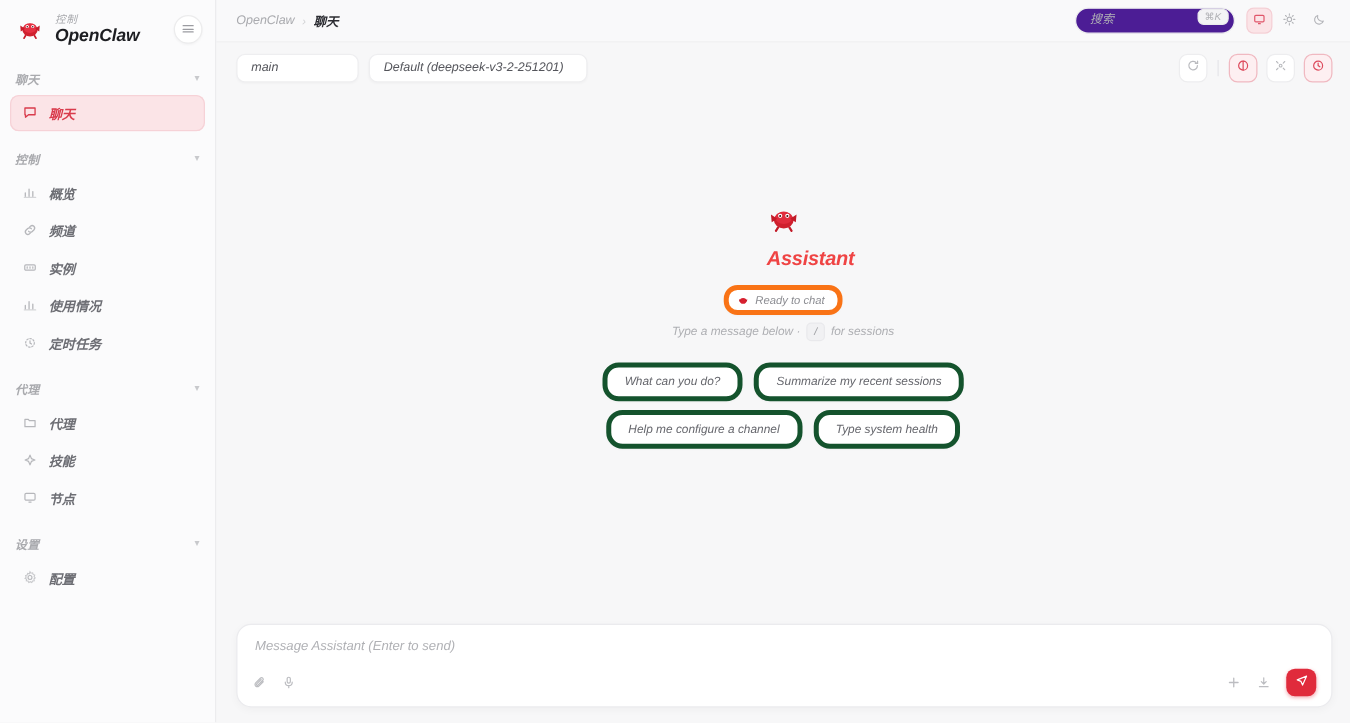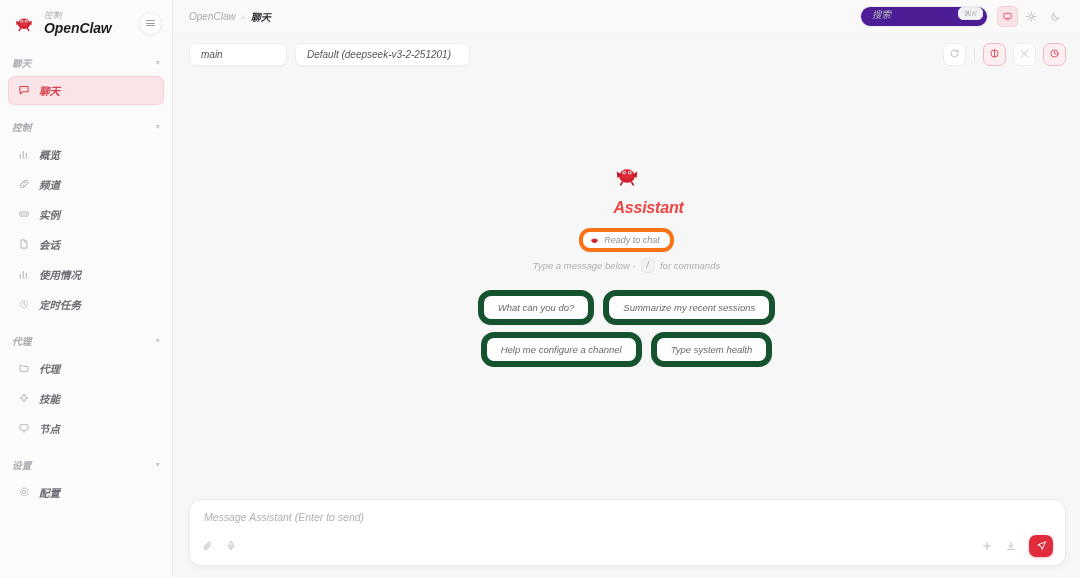--- a/index.html
+++ b/index.html
@@ -172,21 +172,21 @@
     margin-top: 6px; font-size: 9.5px; color: #aeafb3;
     display: flex; align-items: center; gap: 5px;
   }
   .hint .slash {
     background: #f1f1f3; border: 1px solid #e9e9ec; border-radius: 4px;
     padding: 0px 5px; font-size: 8.5px; color: #9a9b9f; line-height: 13px;
   }
   .chips { margin-top: 17px; display: flex; flex-direction: column; align-items: center; gap: 7px; }
   .chip-row { display: flex; gap: 9px; justify-content: center; }
   .chip {
-    background: #fff; border: 6px solid #14532d; border-radius: 13px;
+    background: #fff; border: 4px solid #14532d; border-radius: 13px;
     padding: 6px 14px; font-size: 9.5px; color: #66676d;
     cursor: pointer; box-shadow: 0 1px 2px rgba(0,0,0,.025);
     white-space: nowrap;
   }
 
   
   .composer-wrap { padding: 0 14px 12px 16px; }
   .composer {
     background: #fff; border: 1px solid #ebebee; border-radius: 12px;
     box-shadow: 0 2px 7px rgba(0,0,0,.035);
@@ -283,29 +283,20 @@
         <span class="ic">
           <svg viewBox="0 0 16 16" width="12" height="12" fill="none" stroke="currentColor" stroke-width="1.3">
             <rect x="2.4" y="5.2" width="11.2" height="5.6" rx="1.2"></rect>
             <path d="M5 7.2v1.6M8 7.2v1.6M11 7.2v1.6" stroke-linecap="round"></path>
           </svg>
         </span>
         <span>实例</span>
       </div>
       <div class="sb-item">
         <span class="ic">
-          <svg viewBox="0 0 16 16" width="12" height="12" fill="none" stroke="currentColor" stroke-width="1.3" stroke-linejoin="round">
-            <path d="M4 2.6h5l3 3v7.8H4z"></path>
-              <path d="M9 2.6v3h3"></path>
-          </svg>
-        </span>
-        <span>会话</span>
-      </div>
-      <div class="sb-item">
-        <span class="ic">
           <svg viewBox="0 0 16 16" width="12" height="12" stroke="currentColor" stroke-width="1.4" stroke-linecap="round">
             <path d="M3 12V8.5M7 12V4.5M11 12V7"></path>
               <path d="M2 13.2h12" opacity=".55"></path>
           </svg>
         </span>
         <span>使用情况</span>
       </div>
       <div class="sb-item">
         <span class="ic">
           <svg viewBox="0 0 16 16" width="12" height="12" fill="none" stroke="currentColor" stroke-width="1.3" stroke-linecap="round">
@@ -476,21 +467,21 @@
             <path d="M3.2 8.6 L8 12 L3.8 14.6 Z" fill="#c21b28"></path>
             <path d="M20.8 8.6 L16 12 L20.2 14.6 Z" fill="#c21b28"></path>
           </svg>
         </span>
         <span>Ready to chat</span>
       </div>
 
       <div class="hint">
         <span>Type a message below ·</span>
         <span class="slash">/</span>
-        <span>for commands</span>
+        <span>for sessions</span>
       </div>
 
       <div class="chips">
         <div class="chip-row">
           <div class="chip">What can you do?</div>
           <div class="chip">Summarize my recent sessions</div>
         </div>
         <div class="chip-row">
           <div class="chip">Help me configure a channel</div>
           <div class="chip">Type system health</div>

